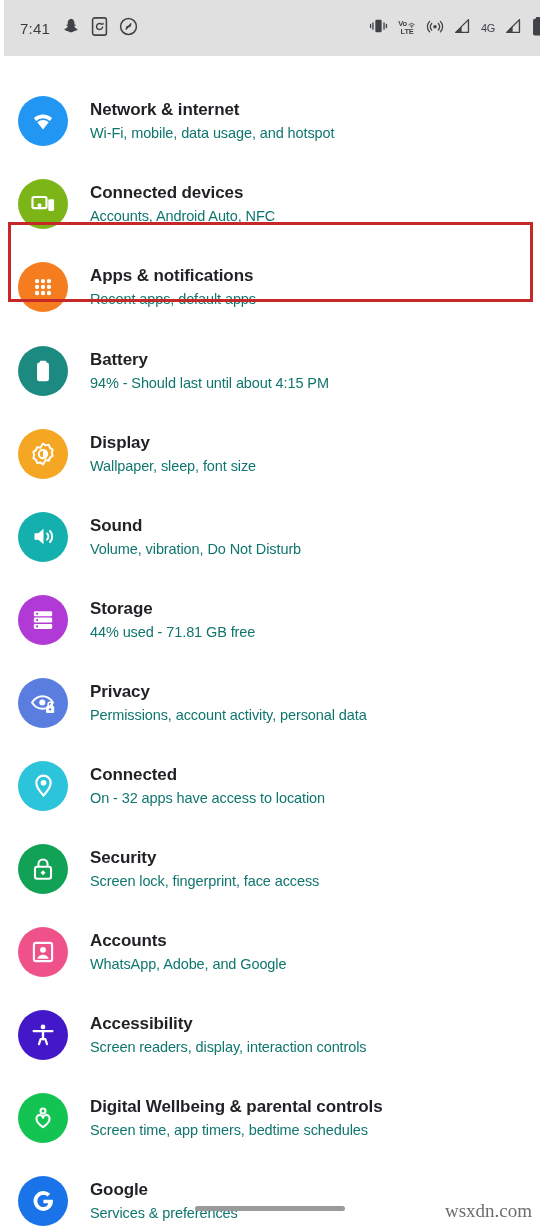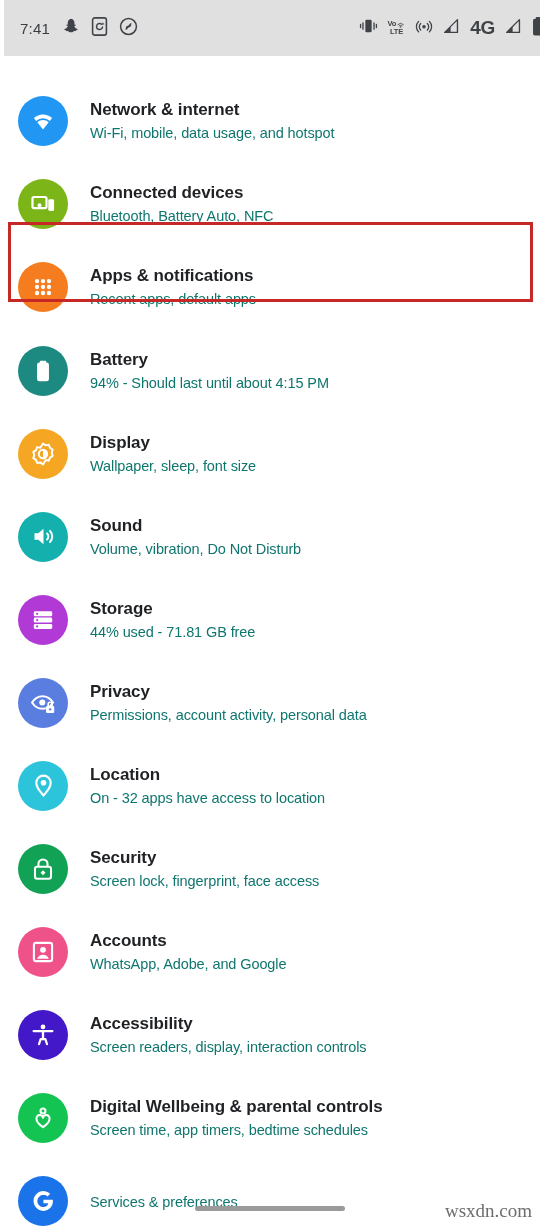--- a/index.html
+++ b/index.html
@@ -27,21 +27,21 @@
   #status-right { display: flex; align-items: center; gap: 10px; margin-left: auto; }
   .status-time {
     font-size: 15px; color: #3a3d40; letter-spacing: .2px;
     font-family: "Liberation Sans", sans-serif;
   }
   .sicon { display: block; }
   .volte-txt {
     font-size: 7.5px; line-height: 8px; color: #3f4246;
     font-weight: bold; text-align: center; letter-spacing: -.2px;
   }
-  .g4-txt { font-size: 19px; color: #3f4246; font-weight: bold; letter-spacing: -.3px; }
+  .g4-txt { font-size: 11px; color: #3f4246; font-weight: normal; letter-spacing: -.3px; }
 
   
   #settings-list {
     position: absolute; top: 56px; left: 0;
     width: 540px;
     margin-top: 23px;
   }
   .row {
     position: relative;
     display: flex; align-items: center;
@@ -190,21 +190,21 @@
     <div class="row">
       <span class="icon-wrap" style="background:#7cb518;">
         <svg width="28" height="28" viewBox="0 0 24 24">
           <rect x="3" y="6" width="12" height="9.5" rx="1.4" fill="none" stroke="#fff" stroke-width="1.9"></rect>
           <circle cx="9" cy="13" r="1.7" fill="#fff"></circle>
           <rect x="16.5" y="8" width="5" height="10" rx="1.2" fill="#fff"></rect>
         </svg>
       </span>
       <span class="row-text">
         <div class="row-title">Connected devices</div>
-        <div class="row-sub">Bluetooth, Battery Auto, NFC</div>
+        <div class="row-sub">Accounts, Android Auto, NFC</div>
       </span>
     </div>
 
     <div class="row highlighted">
       <span class="icon-wrap" style="background:#f57c1f;">
         <svg width="26" height="26" viewBox="0 0 24 24">
           <g fill="#fff">
             <circle cx="6.5" cy="6.5" r="2"></circle>
               <circle cx="12" cy="6.5" r="2"></circle>
               <circle cx="17.5" cy="6.5" r="2"></circle>
@@ -301,21 +301,21 @@
     </div>
 
     <div class="row">
       <span class="icon-wrap" style="background:#2bc4da;">
         <svg width="27" height="27" viewBox="0 0 24 24">
           <path d="M12 3.2a6.4 6.4 0 0 1 6.4 6.4c0 4.6-6.4 11.2-6.4 11.2S5.6 14.2 5.6 9.6A6.4 6.4 0 0 1 12 3.2z" fill="none" stroke="#fff" stroke-width="1.9"></path>
           <circle cx="12" cy="9.6" r="2.5" fill="#fff"></circle>
         </svg>
       </span>
       <span class="row-text">
-        <div class="row-title">Location</div>
+        <div class="row-title">Connected</div>
         <div class="row-sub">On - 32 apps have access to location</div>
       </span>
     </div>
 
     <div class="row">
       <span class="icon-wrap" style="background:#12a255;">
         <svg width="26" height="26" viewBox="0 0 24 24">
           <rect x="4.6" y="10" width="14.8" height="11" rx="2" fill="none" stroke="#fff" stroke-width="1.9"></rect>
           <path d="M7.8 10V7.4a4.2 4.2 0 0 1 8.4 0V10" fill="none" stroke="#fff" stroke-width="1.9"></path>
           <path d="M12 13.2l2.3 2.3-2.3 2.3-2.3-2.3z" fill="#fff"></path>
@@ -369,20 +369,21 @@
       </span>
     </div>
 
     <div class="row">
       <span class="icon-wrap" style="background:#1a73e8;">
         <svg width="34" height="34" viewBox="0 0 24 24">
           <path d="M12.3 11.1v2.5h3.4a3.5 3.5 0 0 1-3.4 2.7 4.3 4.3 0 1 1 2.9-7.5l1.9-1.9a7 7 0 1 0-4.8 12.1 6.6 6.6 0 0 0 6.7-6.9c0-.4 0-.7-.1-1z" fill="#fff"></path>
         </svg>
       </span>
       <span class="row-text">
+        <div class="row-title">Google</div>
         <div class="row-sub">Services &amp; preferences</div>
       </span>
     </div>
 
   </div>
 
   <div id="highlight-box"></div>
 
   <div id="gesture-bar">
     <div id="gesture-pill"></div>

